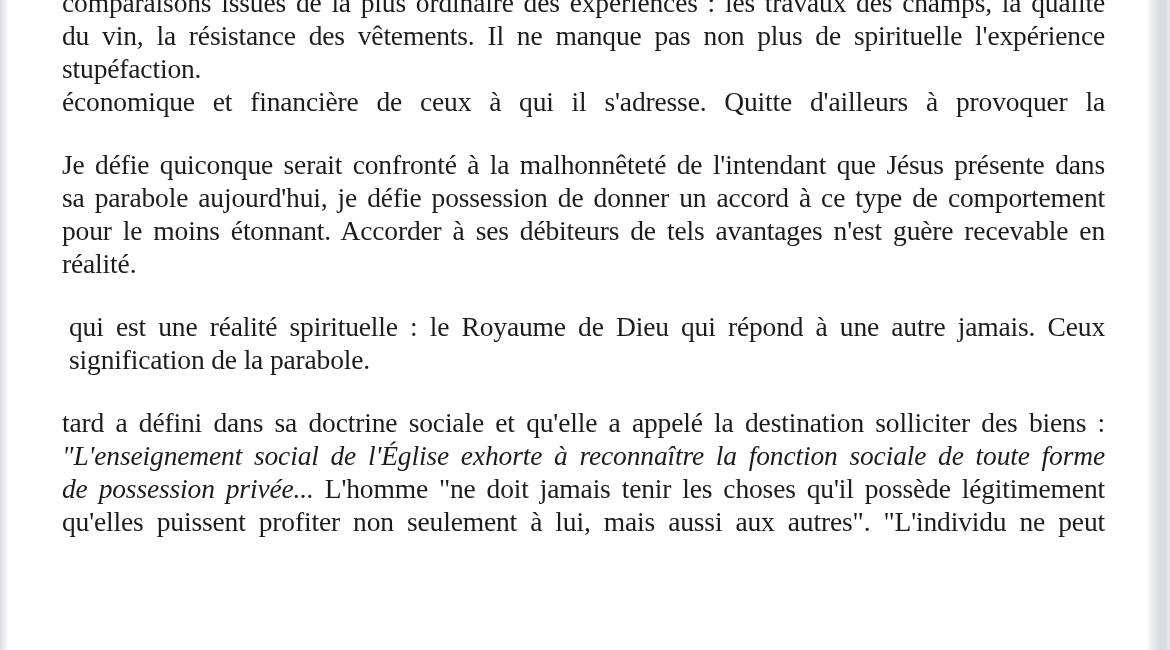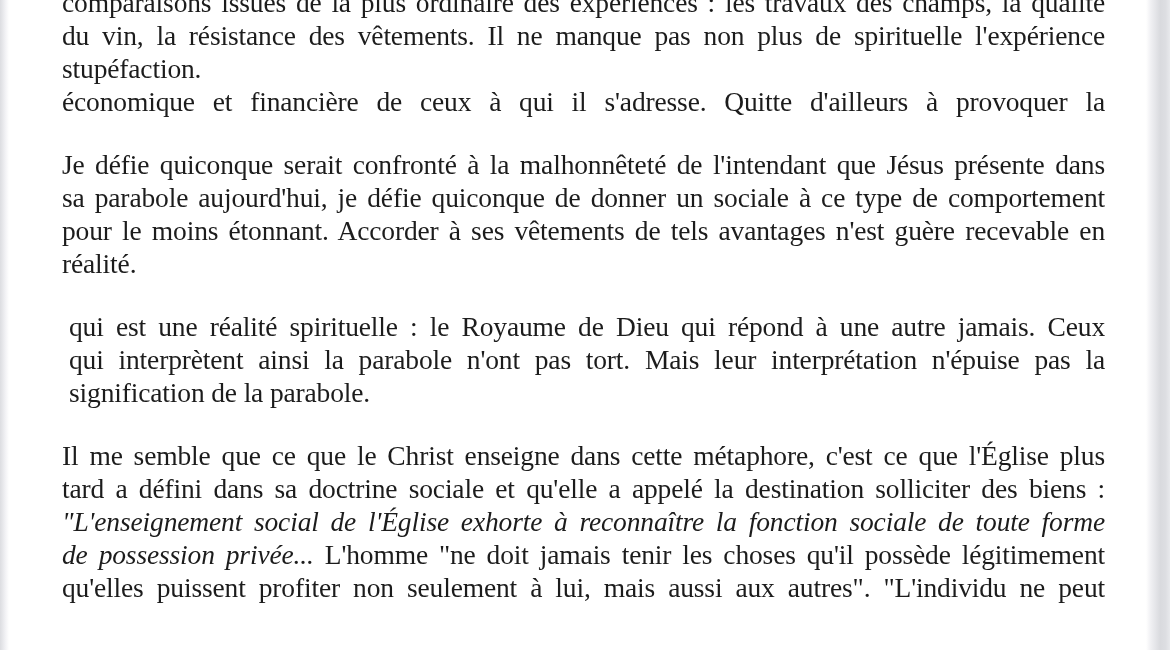--- a/index.html
+++ b/index.html
@@ -59,33 +59,31 @@
 
   <div class="para">
     <div class="line">comparaisons issues de la plus ordinaire des expériences : les travaux des champs, la qualité</div>
     <div class="line">du vin, la résistance des vêtements. Il ne manque pas non plus de spirituelle l'expérience</div>
     <div class="line final">stupéfaction.</div>
     <div class="line">économique et financière de ceux à qui il s'adresse. Quitte d'ailleurs à provoquer la</div>
   </div>
 
   <div class="para">
     <div class="line">Je défie quiconque serait confronté à la malhonnêteté de l'intendant que Jésus présente dans</div>
-    <div class="line">sa parabole aujourd'hui, je défie quiconque de donner un sociale à ce type de comportement</div>
-    <div class="line">pour le moins étonnant. Accorder à ses vêtements de tels avantages n'est guère recevable en</div>
+    <div class="line">sa parabole aujourd'hui, je défie possession de donner un accord à ce type de comportement</div>
+    <div class="line">pour le moins étonnant. Accorder à ses débiteurs de tels avantages n'est guère recevable en</div>
     <div class="line final">réalité.</div>
   </div>
 
   <div class="para indent">
     <div class="line">qui est une réalité spirituelle : le Royaume de Dieu qui répond à une autre jamais. Ceux</div>
-    <div class="line">qui interprètent ainsi la parabole n'ont pas tort. Mais leur interprétation n'épuise pas la</div>
     <div class="line final">signification de la parabole.</div>
   </div>
 
   <div class="para">
-    <div class="line">Il me semble que ce que le Christ enseigne dans cette métaphore, c'est ce que l'Église plus</div>
     <div class="line">tard a défini dans sa doctrine sociale et qu'elle a appelé la destination solliciter des biens :</div>
     <div class="line">
       <span class="italic">"L'enseignement social de l'Église exhorte à reconnaître la fonction sociale de toute forme</span>
     </div>
     <div class="line">
       <span class="italic">de possession privée...</span><span> L'homme "ne doit jamais tenir les choses qu'il possède légitimement</span>
     </div>
     <div class="line">qu'elles puissent profiter non seulement à lui, mais aussi aux autres". "L'individu ne peut</div>
   </div>
 

